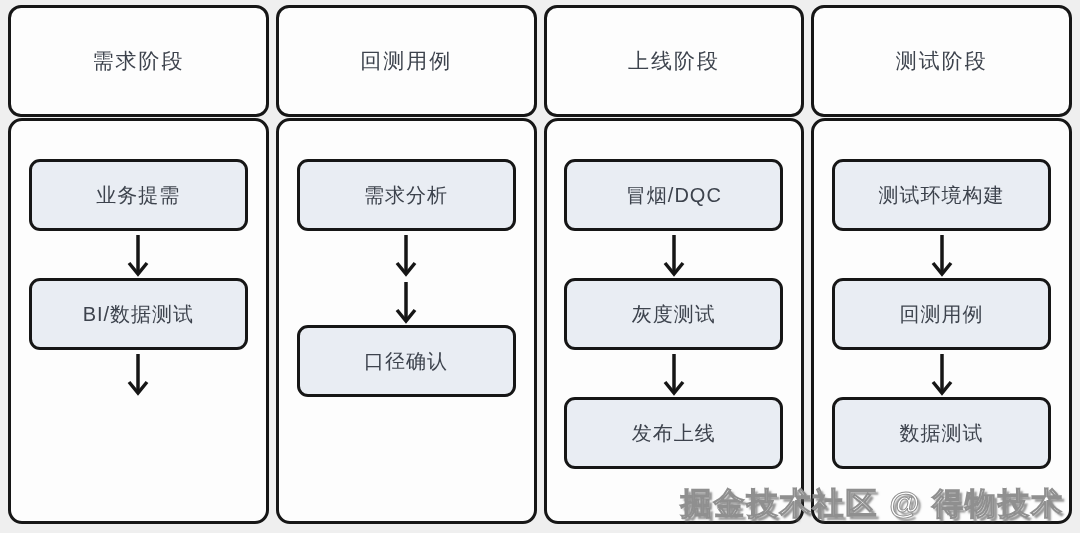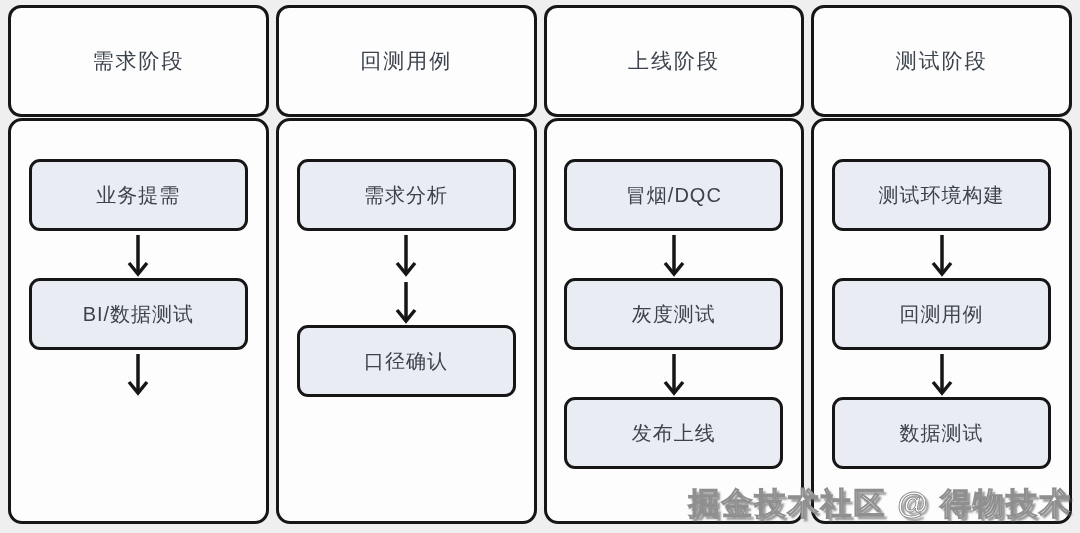--- a/index.html
+++ b/index.html
@@ -70,21 +70,21 @@
   }
   .arrow{
     height:47px;
     display:flex;
     align-items:center;
     justify-content:center;
   }
   .arrow svg{display:block;}
   .watermark{
     position:absolute;
-    right:8px;
+    right:16px;
     bottom:8px;
     font-size:31px;
     font-weight:bold;
     letter-spacing:2px;
     color:#ffffff;
     -webkit-text-stroke:1px #8f8f8f;
     text-shadow:3px 3px 2px rgba(90,90,90,0.65);
     z-index:5;
     white-space:nowrap;
   }

